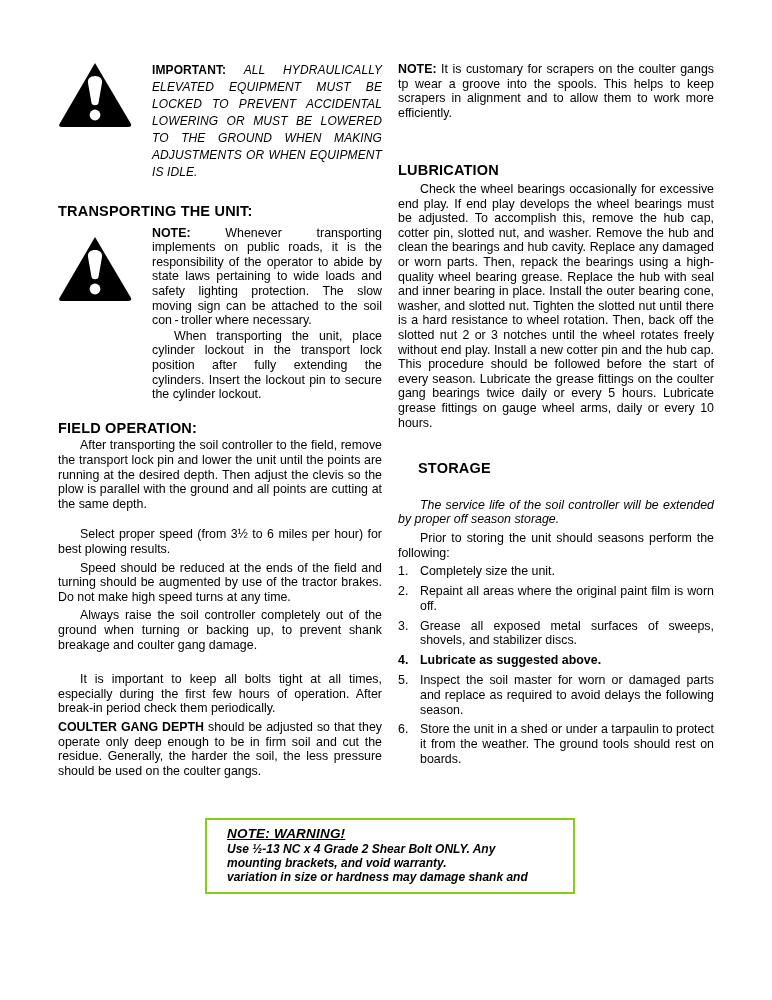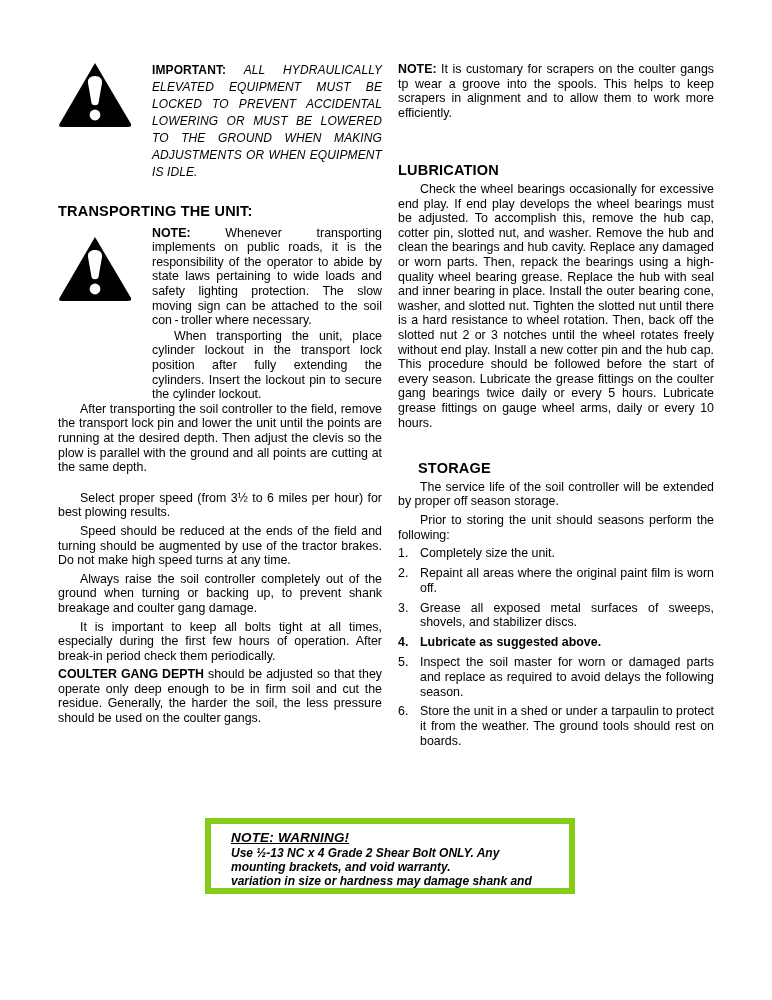--- a/index.html
+++ b/index.html
@@ -116,21 +116,21 @@
   }
   ol.numlist li.b { font-weight: bold; }
 
   
   .warning-box {
     position: absolute;
     left: 205px;
     top: 818px;
     width: 370px;
     height: 76px;
-    border: 6px solid #84cc16;
+    border: 2px solid #84cc16;
     box-sizing: border-box;
     background: #fff;
   }
   .warning-inner {
     padding: 6px 12px 0 20px;
   }
   .warning-title {
     font-size: 13.5px;
     font-weight: bold;
     font-style: italic;
@@ -171,38 +171,39 @@
         <path d="M37 1 L73 62 Q74 65 70 65 L4 65 Q0 65 1.5 62 Z" fill="#000"></path>
         <path d="M37 14 C32 14 29.5 17 30 21 L33.5 41 C34 44 40 44 40.5 41 L44 21 C44.5 17 42 14 37 14 Z" fill="#fff"></path>
         <circle cx="37" cy="53" r="5.4" fill="#fff"></circle>
       </svg>
       <div class="callout-text">
         <p class="body" style="margin-top:2px;"><span class="lead">NOTE:</span><span> Whenever transporting implements on public roads, it is the responsibility of the operator to abide by state laws pertaining to wide loads and safety lighting protection. The slow moving sign can be attached to the soil  con - troller  where necessary.</span></p>
         <p class="body indent">When transporting the unit, place cylinder lockout in the transport lock position after fully extending the cylinders. Insert the lockout pin to secure the cylinder lockout.</p>
       </div>
     </div>
 
+    <h2 class="h2" style="margin-top:18px;">FIELD OPERATION:</h2>
 
     <p class="body indent">After transporting the soil controller to the field, remove the transport lock pin and lower the unit until the points are running at the desired depth. Then adjust the clevis so the plow is parallel with the ground and all points are cutting at the same depth.</p>
     <p class="body indent" style="margin-top:16px;">Select proper speed (from 3½ to 6 miles per hour) for best plowing results.</p>
     <p class="body indent" style="margin-top:4px;">Speed should be reduced at the ends of the field and turning should be augmented by use of the tractor brakes. Do not make high speed turns at any time.</p>
     <p class="body indent" style="margin-top:4px;">Always raise the soil controller completely out of the ground when turning or backing up, to prevent shank breakage and coulter gang damage.</p>
-    <p class="body indent" style="margin-top:4px;">It is important to keep all bolts tight at all times, especially during the first few hours of operation. After break-in period check them periodically.</p>
+    <p class="body indent" style="margin-top:20px;">It is important to keep all bolts tight at all times, especially during the first few hours of operation. After break-in period check them periodically.</p>
     <p class="body" style="margin-top:4px;"><span class="lead">COULTER GANG DEPTH</span><span> should be adjusted so that they operate only deep enough to be in firm soil and cut the residue. Generally, the harder the soil, the less pressure should be used on the coulter gangs.</span></p>
   </div>
 
   <div class="col-right">
 
     <p class="body"><span class="lead">NOTE:</span><span> It is customary for scrapers on the coulter gangs tp wear a groove into the spools. This helps to keep scrapers in alignment and to allow them to work more efficiently.</span></p>
 
     <h2 class="h2" style="margin-top:42px;">LUBRICATION</h2>
     <p class="body indent" style="margin-top:3px;">Check the wheel bearings occasionally for excessive end play. If end play develops the wheel bearings must be adjusted. To accomplish this, remove the hub cap, cotter pin, slotted nut, and washer. Remove the hub and clean the bearings and hub cavity. Replace any damaged or worn parts. Then, repack the bearings using a high-quality wheel bearing grease. Replace the hub with seal and inner bearing in place. Install the outer bearing cone, washer, and slotted nut. Tighten the slotted nut until there is a hard resistance to wheel rotation. Then, back off the slotted nut 2 or 3 notches until the wheel rotates freely without end play. Install a new cotter pin and the hub cap. This procedure should be followed before the start of every season. Lubricate the  grease fittings on the coulter gang bearings twice daily or every 5 hours. Lubricate grease fittings on gauge wheel arms, daily or every 10 hours.</p>
 
     <h2 class="h2" style="margin-top:30px;margin-left:20px;">STORAGE</h2>
-    <p class="body indent" style="margin-top:3px;">The service life of the soil controller will be extended by proper off season storage.</p>
+    <p class="body indent" style="margin-top:21px;font-style:italic;">The service life of the soil controller will be extended by proper off season storage.</p>
     <p class="body indent" style="margin-top:4px;">Prior to storing the unit should seasons perform the following:</p>
 
     <ol class="numlist">
       <li>Completely size the unit.</li>
       <li>Repaint all areas where the original paint film is worn off.</li>
       <li>Grease all exposed metal surfaces of sweeps, shovels, and stabilizer discs.</li>
       <li class="b">Lubricate as suggested above.</li>
       <li>Inspect the soil master for worn or damaged parts and replace as required to avoid delays the following season.</li>
       <li>Store the unit in a shed or under a tarpaulin to protect it from the weather. The ground tools should rest on boards.</li>
     </ol>

